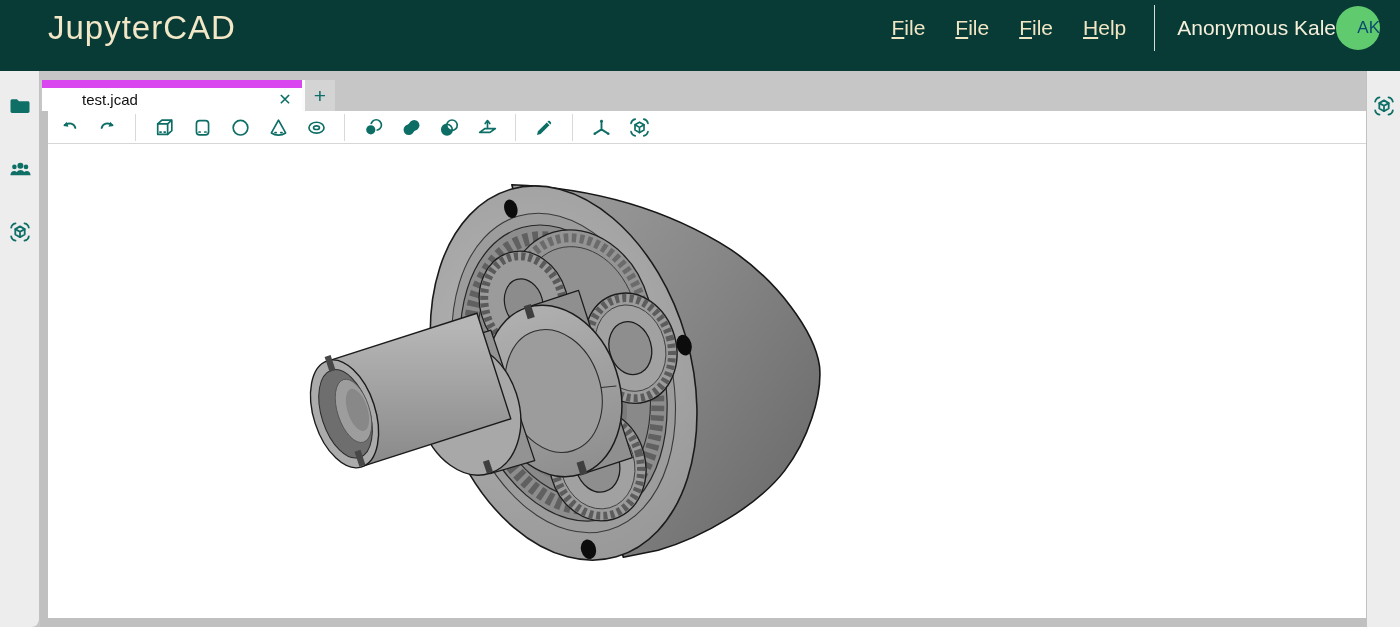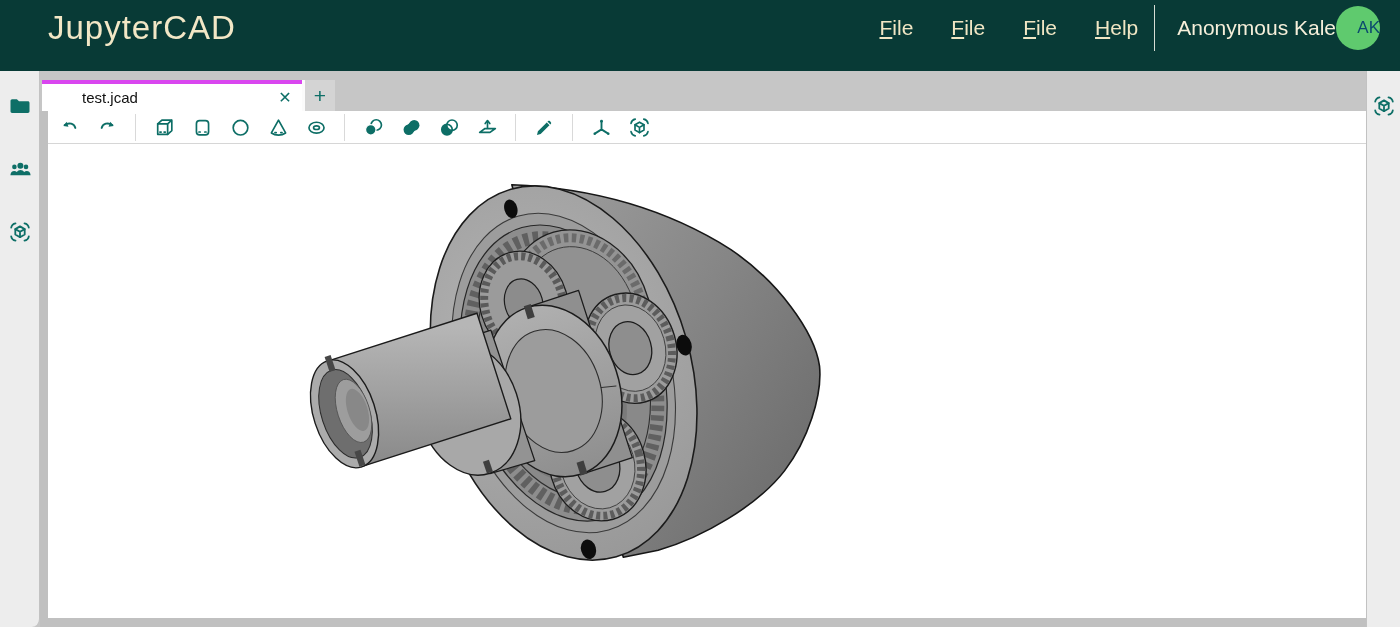--- a/index.html
+++ b/index.html
@@ -4,21 +4,21 @@
 <style>
   * { margin:0; padding:0; box-sizing:border-box; }
   html,body { width:1400px; height:627px; overflow:hidden;
     font-family:"Liberation Sans", sans-serif; background:#c6c6c6; }
 
   
   .header { height:71px; background:#083a36; display:flex; align-items:center;
     padding:0 20px 16px 48px; color:#f2e7c6; }
   .logo { font-size:33px; font-weight:400; letter-spacing:1px; color:#f2e7c6; }
   .header-right { margin-left:auto; display:flex; align-items:center; }
-  .menu { display:flex; align-items:center; gap:38px; margin-right:16px;text-align:center; }
+  .menu { display:flex; align-items:center; gap:30px; margin-right:28px;text-align:center; }
   .menu-item { font-size:21px; color:#f0e6c4; cursor:pointer; display:inline-block; }
   .menu-item::first-letter { text-decoration:underline; }
   .header-divider { width:1px; height:46px; background:rgba(250,250,240,.85); margin-right:22px; }
   .username { font-size:21px; color:#f6efda; }
   .avatar { width:44px; height:44px; border-radius:50%; background:#5fca6e;
     color:#0c4a6e; display:flex; align-items:center; justify-content:flex-end;
     font-size:17px; }
 
   
   .app-body { display:flex; height:556px; }
@@ -28,21 +28,21 @@
   .side-right { width:34px; background:#ededed; border-left:1px solid #c2c2c2;
     display:flex; flex-direction:column; align-items:center; padding-top:22px; }
   .side-btn { width:26px; height:26px; color:#0e6f67; cursor:pointer;
     display:flex; align-items:center; justify-content:center; background:none; border:none; }
   .side-btn svg { width:24px; height:24px; }
 
   .main-col { flex:1; display:flex; flex-direction:column; background:#c0c0c0; min-width:0; }
 
   
   .tabbar { height:40px; background:#c6c6c6; display:flex; align-items:flex-end; }
-  .tab { width:260px; height:31px; background:#ffffff; border-top:4px solid #d946ef;
+  .tab { width:260px; height:31px; background:#ffffff; border-top:8px solid #d946ef;
     display:flex; align-items:center; margin-left:2px; cursor:pointer; }
   .tab-label { flex:1; padding-left:40px; font-size:15px; color:#111; }
   .tab-close { border:none; background:none; color:#0e6f67; font-size:16px;
     width:34px; cursor:pointer; line-height:1; }
   .tab-add { width:30px; height:31px; background:#d4d4d4; border:none; cursor:pointer;
     color:#0e6f67; font-size:21px; line-height:1; margin-left:3px;
     box-shadow:-3px 0 0 #fbfbfb; display:flex; align-items:center; justify-content:center; }
 
   
   .toolbar { height:33px; background:#ffffff; margin-left:8px;

